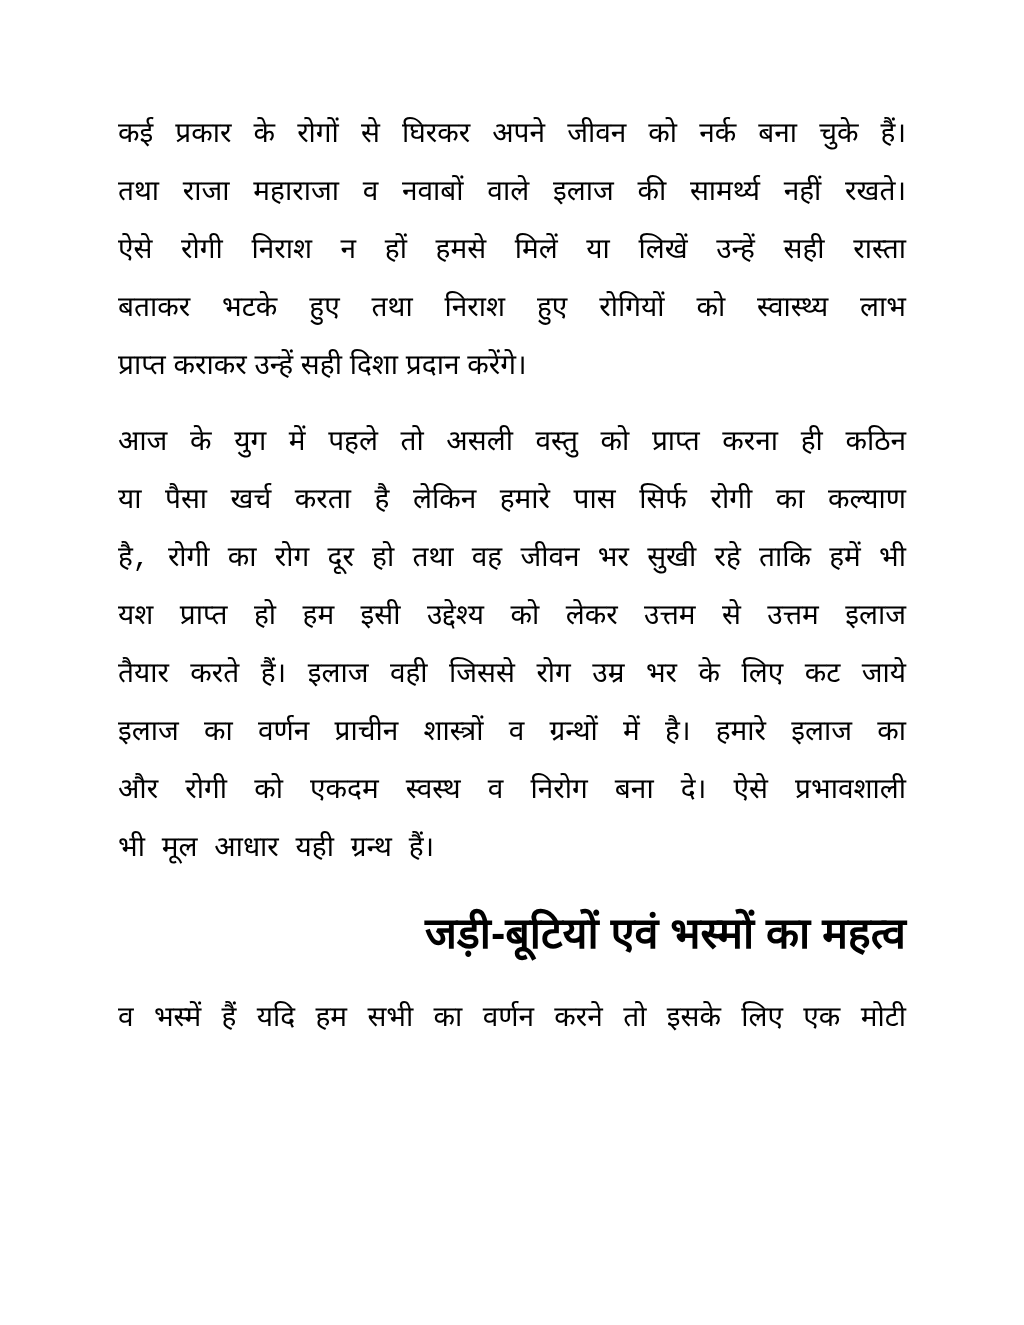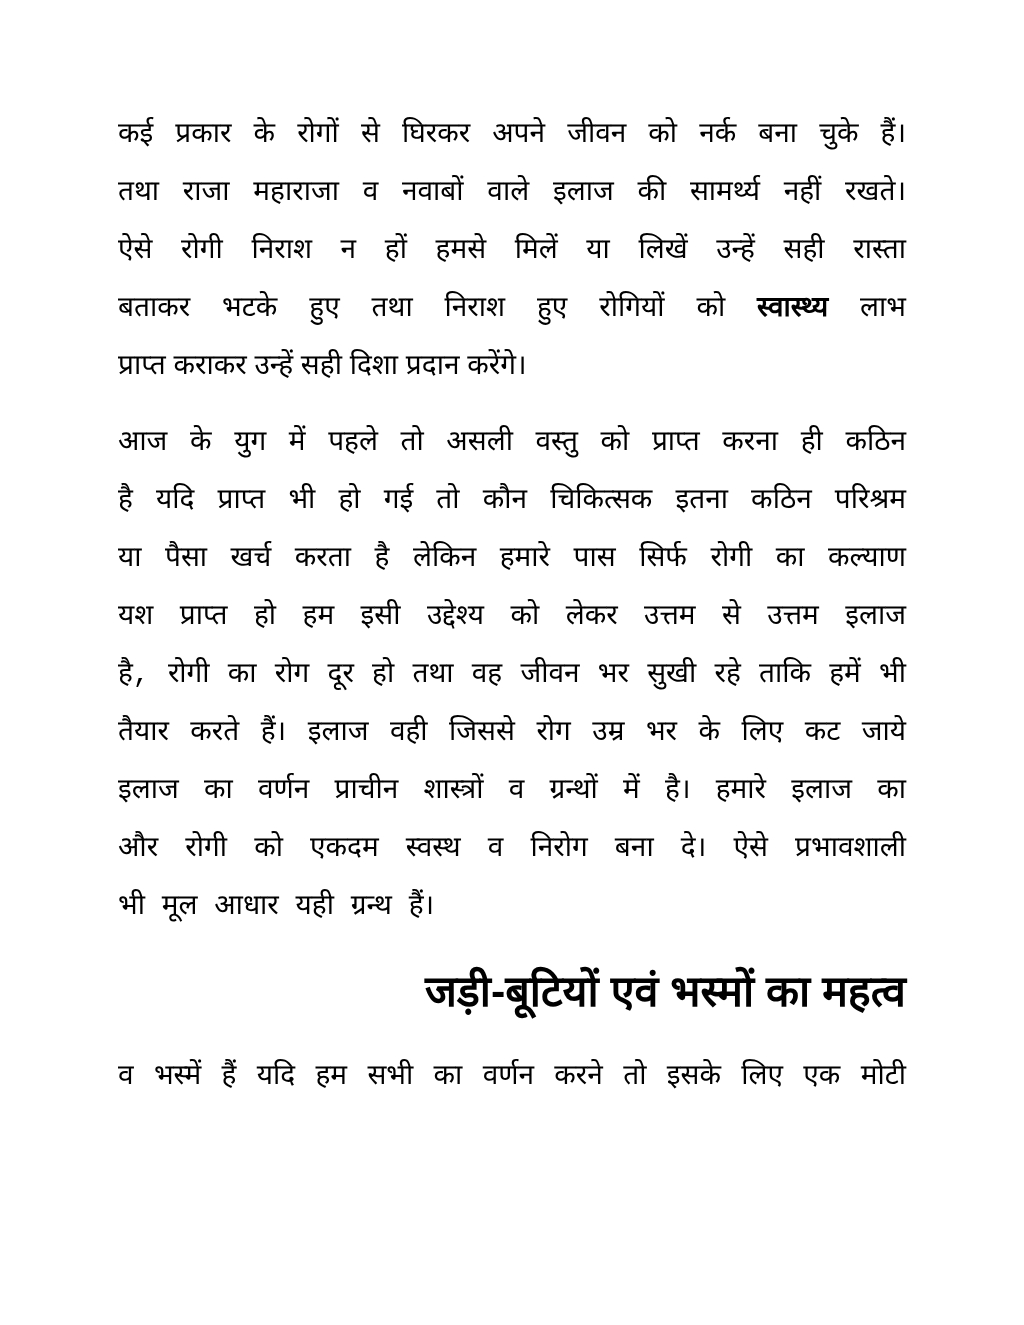--- a/index.html
+++ b/index.html
@@ -39,21 +39,21 @@
     line-height: 58px;
     color: #000000;
     text-align: justify;
     text-align-last: justify;
   }
   .line.plain {
     text-align: center;
     text-align-last: left;
   }
   .bold {
-    font-weight: 700;
+    font-weight: 400;
   }
   h2.heading {
     margin: 24px 0 24px 0;
     font-size: 43px;
     line-height: 62px;
     font-weight: 700;
     color: #000000;
     text-align: right;
   }
 </style>
@@ -66,24 +66,23 @@
     <div class="para">
       <div class="line">कई प्रकार के रोगों से घिरकर अपने जीवन को नर्क बना चुके हैं।</div>
       <div class="line">तथा राजा महाराजा व नवाबों वाले इलाज की सामर्थ्य नहीं रखते।</div>
       <div class="line">ऐसे रोगी निराश न हों हमसे मिलें या लिखें उन्हें सही रास्ता</div>
       <div class="line"><span>बताकर भटके हुए तथा निराश हुए रोगियों को </span><span class="bold">स्वास्थ्य</span><span> लाभ</span></div>
       <div class="line plain">प्राप्त कराकर उन्हें सही दिशा प्रदान करेंगे।</div>
     </div>
 
     <div class="para">
       <div class="line">आज के युग में पहले तो असली वस्तु को प्राप्त करना ही कठिन</div>
-      <div class="line">है यदि प्राप्त भी हो गई तो कौन चिकित्सक इतना कठिन परिश्रम</div>
       <div class="line">या पैसा खर्च करता है लेकिन हमारे पास सिर्फ रोगी का कल्याण</div>
+      <div class="line">है, रोगी का रोग दूर हो तथा वह जीवन भर सुखी रहे ताकि हमें भी</div>
       <div class="line">यश प्राप्त हो हम इसी उद्देश्य को लेकर उत्तम से उत्तम इलाज</div>
-      <div class="line">है, रोगी का रोग दूर हो तथा वह जीवन भर सुखी रहे ताकि हमें भी</div>
       <div class="line">तैयार करते हैं। इलाज वही जिससे रोग उम्र भर के लिए कट जाये</div>
       <div class="line">इलाज का वर्णन प्राचीन शास्त्रों व ग्रन्थों में है। हमारे इलाज का</div>
       <div class="line">और रोगी को एकदम स्वस्थ व निरोग बना दे। ऐसे प्रभावशाली</div>
       <div class="line plain">भी मूल आधार यही ग्रन्थ हैं।</div>
     </div>
 
     <h2 class="heading">जड़ी-बूटियों एवं भस्मों का महत्व</h2>
 
     <div class="para">
       <div class="line">व भस्में हैं यदि हम सभी का वर्णन करने तो इसके लिए एक मोटी</div>

